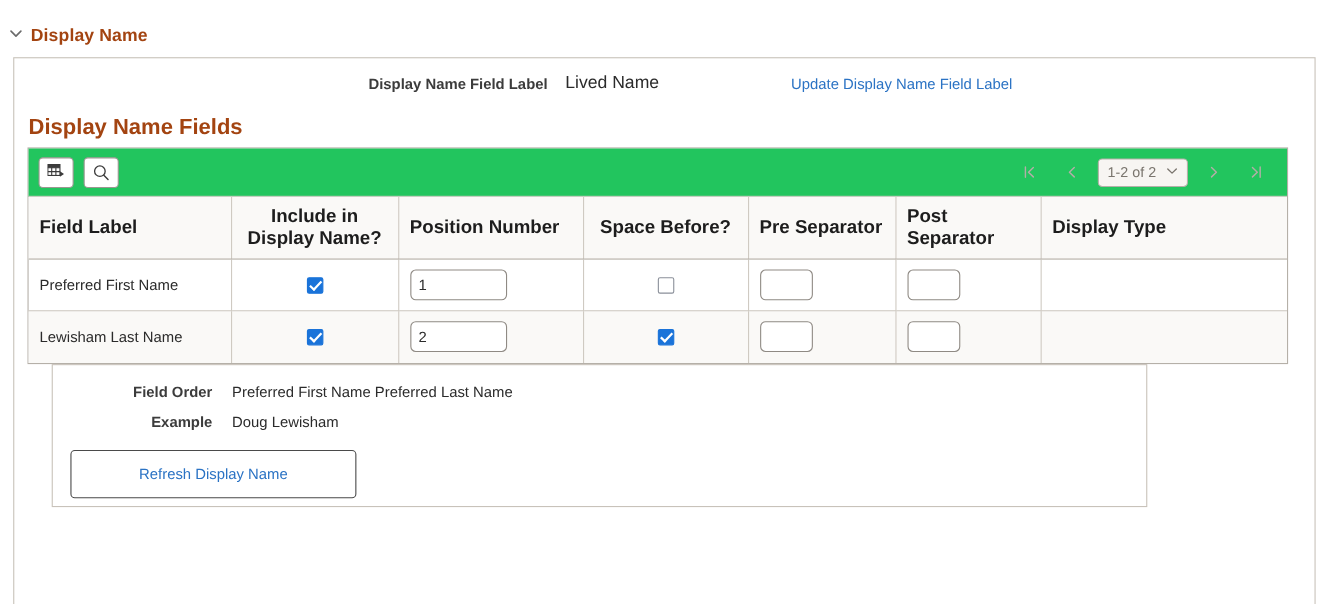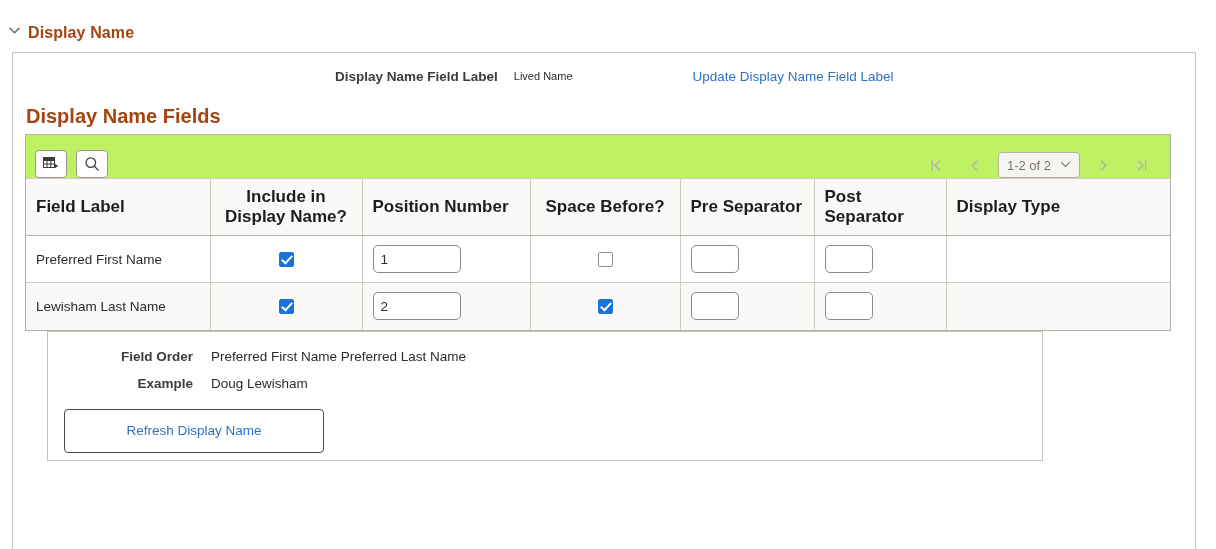--- a/index.html
+++ b/index.html
@@ -61,21 +61,21 @@
     box-sizing: border-box;
   }
   .toprow-label {
     font-weight: bold;
     font-size: 13.5px;
     color: #3c3c3c;
     margin-left: 322px;
     white-space: nowrap;
   }
   .toprow-value {
-    font-size: 11px;
+    font-size: 16px;
     color: #2b2b2b;
     margin-left: 16px;
     white-space: nowrap;
   }
   .toprow-link {
     font-size: 13.5px;
     color: #2b73c4;
     margin-left: 120px;
     white-space: nowrap;
     cursor: pointer;
@@ -96,25 +96,25 @@
     margin: 0 0 0 12px;
     width: 1146px;
     border: 1px solid #b5b0a8;
     background: #fff;
     box-sizing: border-box;
   }
 
   
   .gridbar {
     display: flex;
-    align-items: flex-end;
+    align-items: center;
     height: 44px;
     padding: 0 10px 0 9px;
     border-bottom: 1px solid #cfcac2;
-    background: #bef264;
+    background: #22c55e;
     box-sizing: border-box;
   }
   .iconbtn {
     width: 32px;
     height: 28px;
     border: 1px solid #9b9690;
     border-radius: 4px;
     background: #fff;
     display: flex;
     align-items: center;

